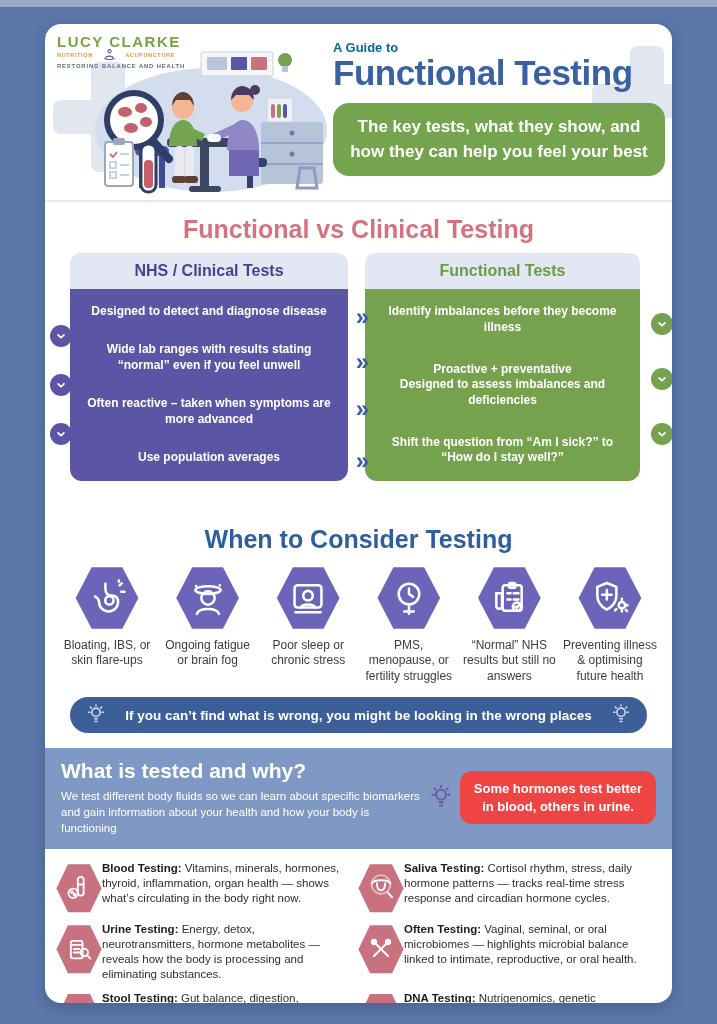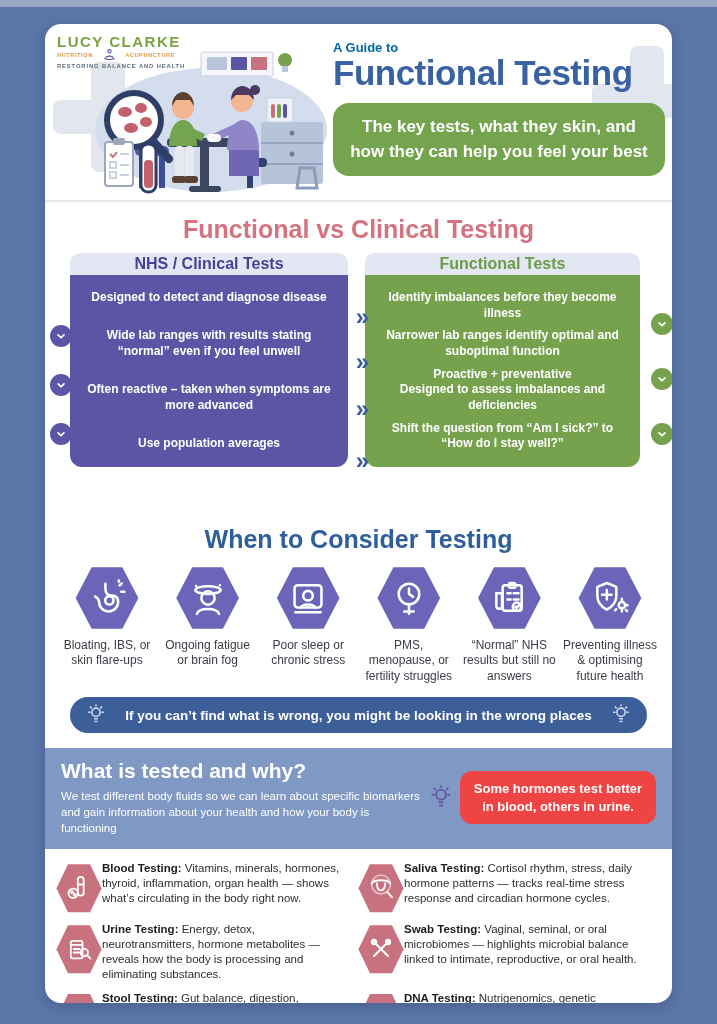--- a/index.html
+++ b/index.html
@@ -33,21 +33,21 @@
   .green-banner {
     margin-top:11px; background:#75a44e; border-radius:16px; color:#fff;
     font-weight:800; font-size:17px; text-align:center; padding:11px 10px; line-height:1.5;
   }
   
   .comp-heading { text-align:center; color:#d4737f; font-size:25px; font-weight:800; margin-top:13px; }
   .comp-wrap { position:relative; height:262px; margin-top:9px; }
   .comp-card { position:absolute; top:0; }
   .comp-card.left { left:25px; width:278px; }
   .comp-card.right { left:320px; width:275px; }
-  .comp-head { background:#e3e7f3; border-radius:10px 10px 0 0; font-weight:800; font-size:16px; text-align:center; padding:2px 0; }
+  .comp-head { background:#e3e7f3; border-radius:10px 10px 0 0; font-weight:800; font-size:16px; text-align:center; padding:9px 0; }
   .comp-card.left  .comp-head { color:#4a3e95; }
   .comp-card.right .comp-head { color:#6b9c43; }
   .comp-body {
     height:192px; border-radius:0 0 12px 12px; padding:15px 13px;
     display:flex; flex-direction:column; justify-content:space-between;
     color:#fff; font-weight:bold; font-size:12px; text-align:center; line-height:1.3;
   }
   .comp-card.left  .comp-body { background:#5c55a5; }
   .comp-card.right .comp-body { background:#76a24e; }
   .comp-item { white-space:pre-line; }
@@ -186,42 +186,41 @@
       <line x1="41" y1="119" x2="50" y2="119" stroke="#c9d2e2" stroke-width="2"></line>
       <rect x="31" y="126" width="6" height="6" fill="none" stroke="#c9d2e2" stroke-width="2"></rect>
       <line x1="41" y1="129" x2="50" y2="129" stroke="#c9d2e2" stroke-width="2"></line>
 
       <path d="M218 142l3-20h14l3 20z" fill="none" stroke="#8c9cba" stroke-width="3"></path>
     </svg>
 
     <div class="title-block">
       <div class="kicker">A Guide to</div>
       <div class="big-title">Functional Testing</div>
-      <div class="green-banner">The key tests, what they skin, and how they can help you feel your best</div>
+      <div class="green-banner">The key tests, what they show, and how they can help you feel your best</div>
     </div>
   </div>
 
   <div class="comp-heading">Functional vs Clinical Testing</div>
 
   <div class="comp-wrap">
     <div class="comp-card left">
       <div class="comp-head">NHS / Clinical Tests</div>
       <div class="comp-body">
         <div class="comp-item">Designed to detect and diagnose disease</div>
         <div class="comp-item">Wide lab ranges with results stating “normal” even if you feel unwell</div>
         <div class="comp-item">Often reactive – taken when symptoms are more advanced</div>
         <div class="comp-item">Use population averages</div>
       </div>
     </div>
 
     <div class="comp-card right">
       <div class="comp-head">Functional Tests</div>
       <div class="comp-body">
         <div class="comp-item">Identify imbalances before they become illness</div>
-        <div class="comp-item">Narrower lab ranges identify optimal and suboptimal function</div>
         <div class="comp-item">Proactive + preventative
 Designed to assess imbalances and deficiencies</div>
         <div class="comp-item">Shift the question from “Am I sick?” to “How do I stay well?”</div>
       </div>
     </div>
 
     <div class="chev-circle purple" style="top:72px">
         <svg class="icon" width="14" height="14" viewBox="0 0 24 24" fill="none" stroke="#fff" stroke-width="3" stroke-linecap="round" stroke-linejoin="round">
           <polyline points="7,10 12,15 17,10"></polyline>
         </svg>
@@ -395,21 +394,21 @@
     </div>
 
     <div class="test-item">
       <div class="rose-hex">
         <svg class="icon" width="28" height="28" viewBox="0 0 24 24" fill="none" stroke="#fff" stroke-width="1.8" stroke-linecap="round">
           <path d="M6 6l12 12M18 6L6 18"></path>
             <circle cx="6" cy="6" r="1.8"></circle>
             <circle cx="18" cy="6" r="1.8"></circle>
         </svg>
       </div>
-      <div class="test-text"><span class="test-name">Swab Testing:</span> <span>Vaginal, seminal, or oral microbiomes — highlights microbial balance linked to intimate, reproductive, or oral health.</span></div>
+      <div class="test-text"><span class="test-name">Often Testing:</span> <span>Vaginal, seminal, or oral microbiomes — highlights microbial balance linked to intimate, reproductive, or oral health.</span></div>
     </div>
 
     <div class="test-item">
       <div class="rose-hex">
         
       </div>
       <div class="test-text"><span class="test-name">Stool Testing:</span> <span>Gut balance, digestion, infections — gives a clear picture of gut microbiome health and digestive function.</span></div>
     </div>
 
     <div class="test-item">

